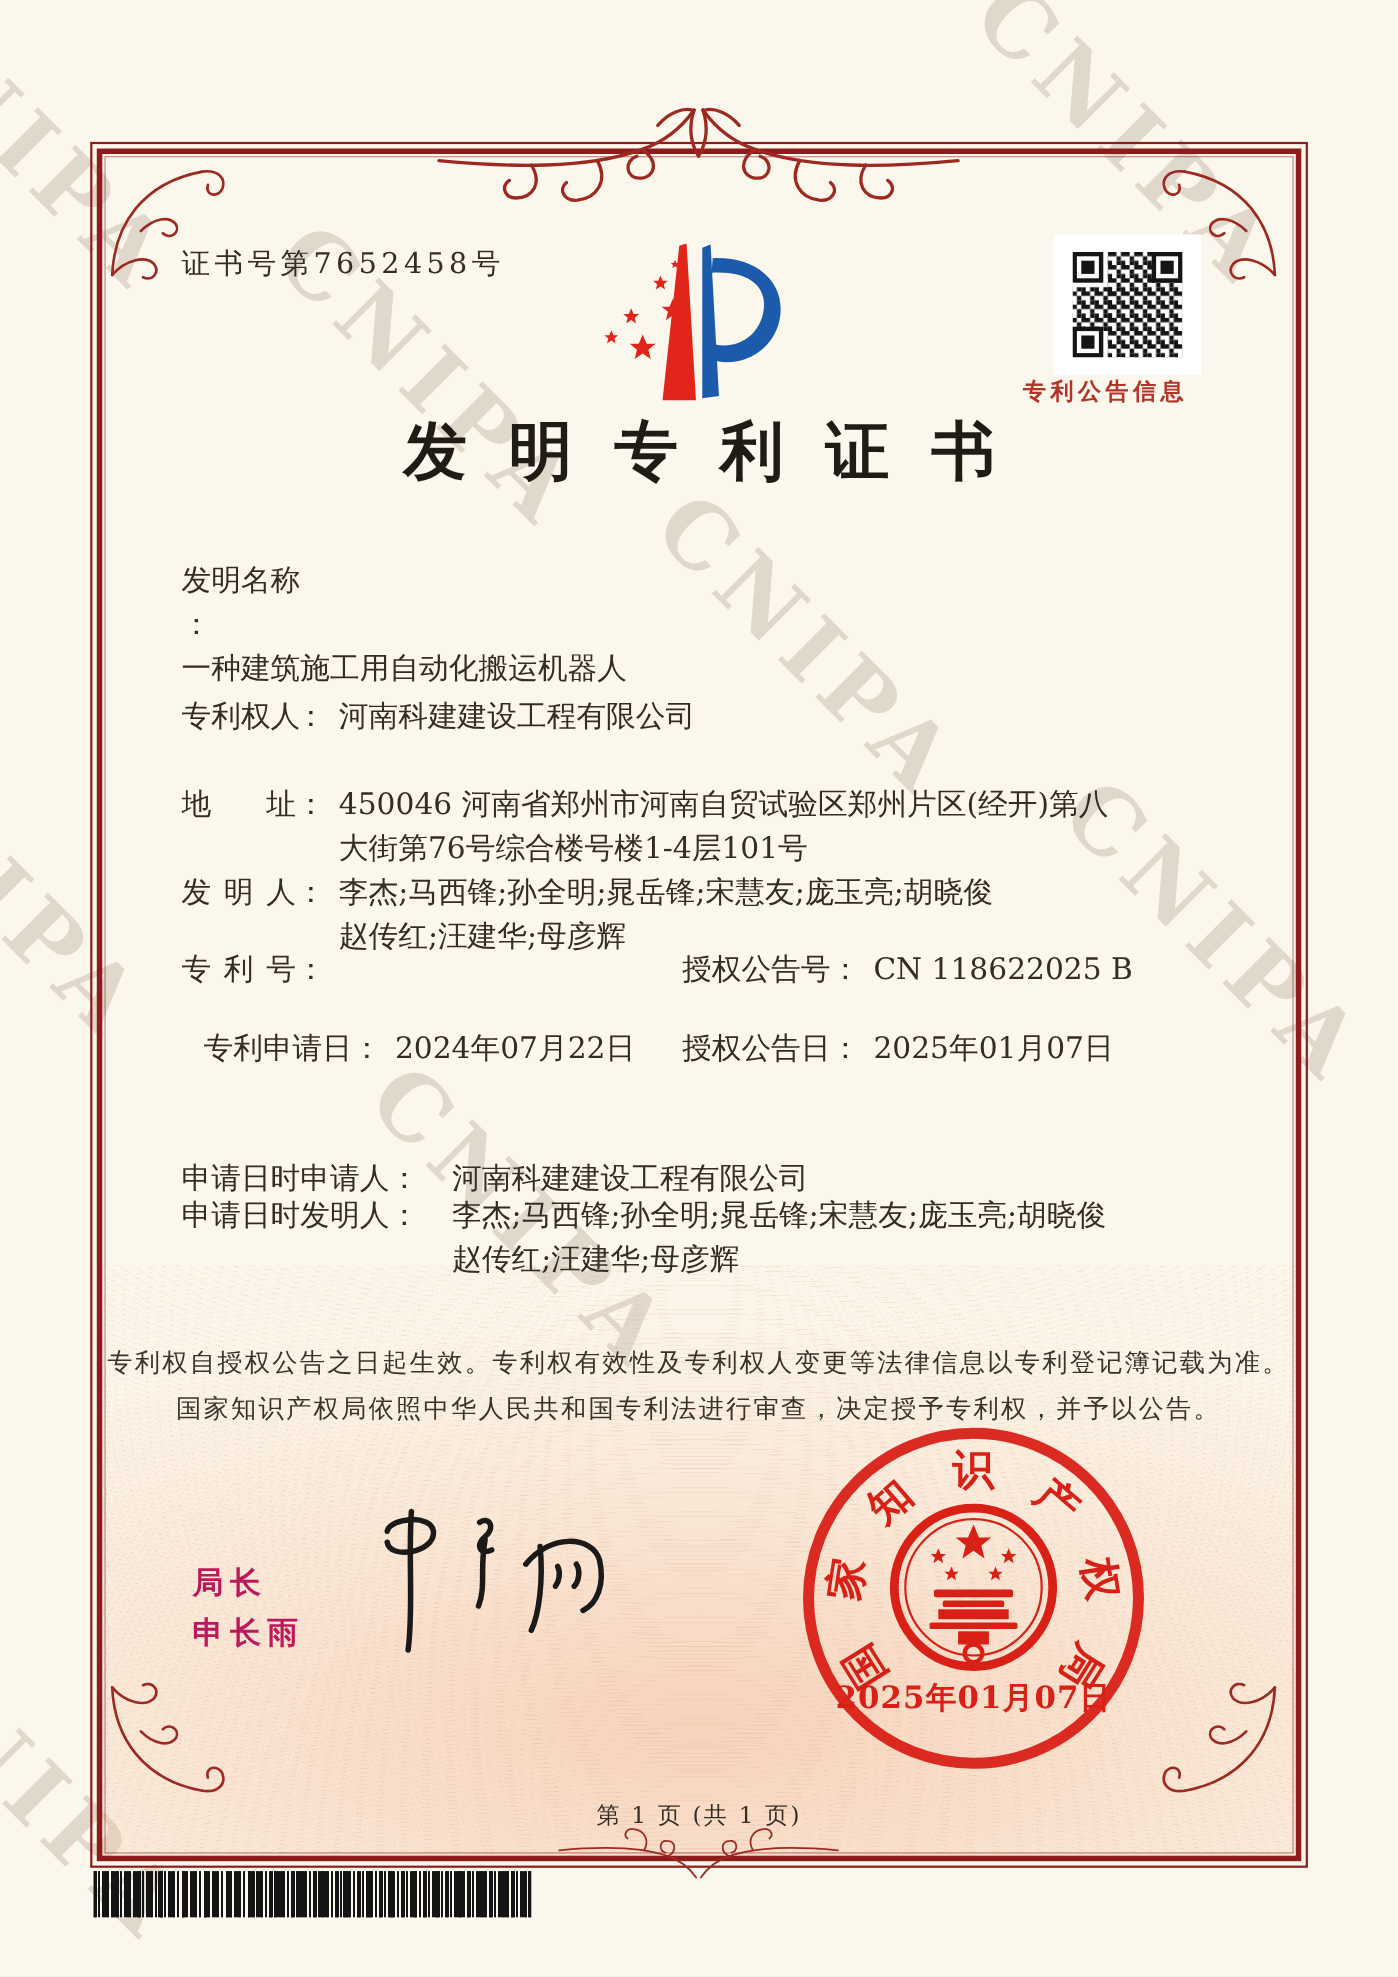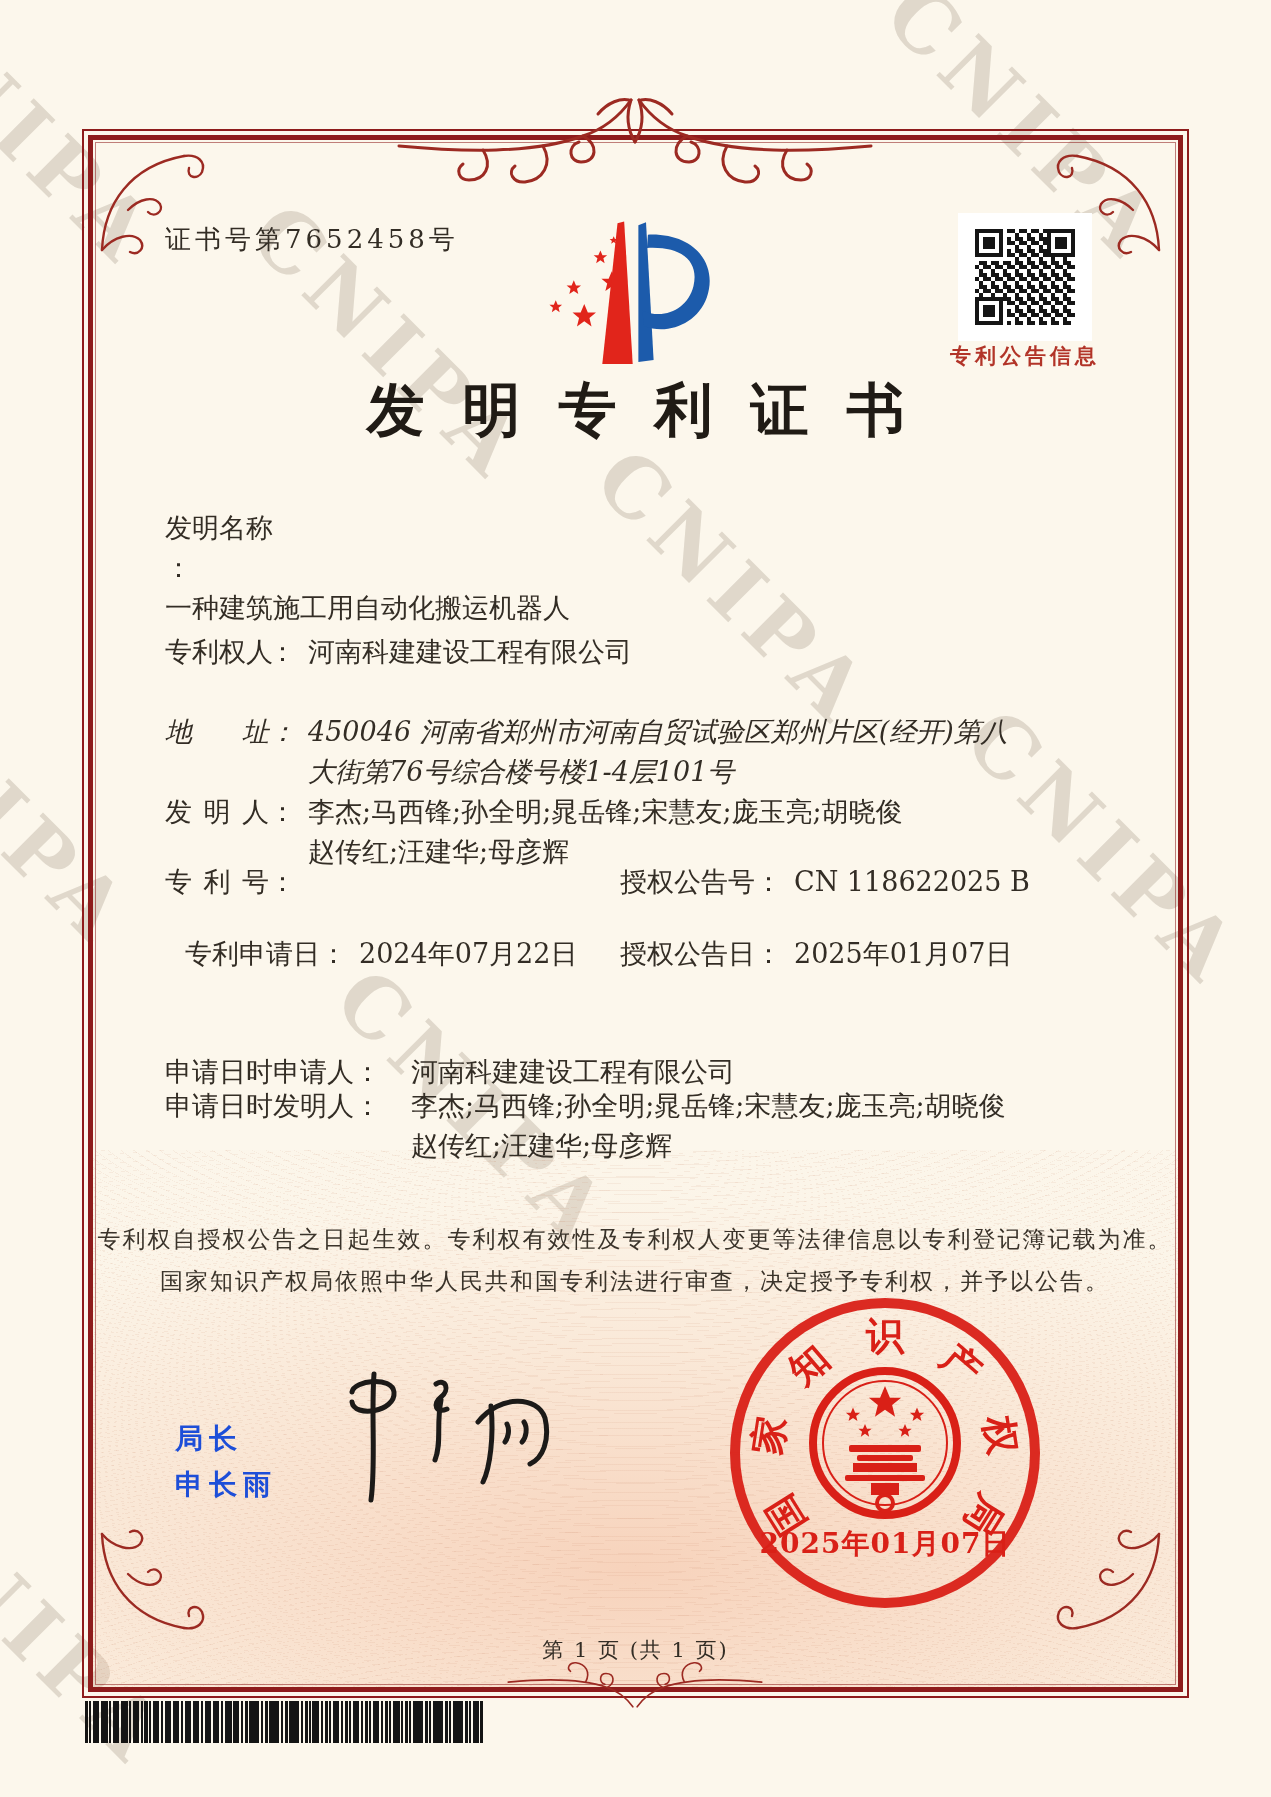--- a/index.html
+++ b/index.html
@@ -41,21 +41,21 @@
   .frame::before{content:"";position:absolute;inset:-11px;border:2px solid #8e1c1c;}
   .frame::after{content:"";position:absolute;inset:2px;border:1px solid rgba(142,28,28,0.55);}
   .orn{position:absolute;}
   .orn path{stroke:#9c2a22;stroke-width:3;fill:none;stroke-linecap:round;}
   .corner path{stroke-width:2.4;}
   
   .certno{position:absolute;left:165px;top:222px;font-size:26px;letter-spacing:4px;}
   .logo{position:absolute;left:532px;top:218px;}
   .qrbox{position:absolute;left:958px;top:213px;width:134px;height:128px;background:#ffffff;}
   .qrbox svg{position:absolute;left:17px;top:16px;}
-  .qrcap{position:absolute;left:930px;top:342px;width:190px;text-align:center;
+  .qrcap{position:absolute;left:930px;top:342px;width:190px;
     font-size:21px;letter-spacing:4px;color:#b23428;font-weight:bold;}
   .title{
     position:absolute;left:0;top:372px;width:100%;
     text-align:center;font-size:58px;font-weight:bold;color:#201b15;
     letter-spacing:38px;padding-left:38px;box-sizing:border-box;
   }
   
   .row{position:absolute;left:165px;font-size:27px;line-height:40px;white-space:nowrap;display:flex;}
   .jlabel{display:inline-block;width:104px;text-align:justify;text-align-last:justify;}
   .nlabel{display:inline-block;}
@@ -64,21 +64,21 @@
   .val{display:inline-block;}
   .two{white-space:normal;}
   .rright{left:620px;}
   
   .legal{
     position:absolute;left:95px;top:1218px;width:1080px;
     text-align:center;font-size:23px;line-height:42px;letter-spacing:2px;color:#3a332a;
   }
   
   .dtitle{position:absolute;left:175px;font-size:28px;letter-spacing:6px;
-    font-family:"DejaVu Sans","Liberation Sans",sans-serif;font-weight:600;color:#1d4ed8;}
+    font-family:"DejaVu Sans","Liberation Sans",sans-serif;font-weight:600;color:#be185d;}
   .sig{position:absolute;left:340px;top:1362px;}
   .sig path{stroke:#1c1a18;stroke-width:5;fill:none;stroke-linecap:round;stroke-linejoin:round;}
   .seal{position:absolute;left:723px;top:1291px;}
   .seal text{fill:#d92017;font-weight:bold;font-family:"DejaVu Serif","Liberation Serif",serif;}
   .pagefoot{position:absolute;left:0;top:1636px;width:100%;text-align:center;font-size:21px;letter-spacing:2px;}
   .barcode{
     position:absolute;left:85px;top:1701px;width:398px;height:42px;
     background-image:
       repeating-linear-gradient(90deg,#141414 0 2px,transparent 2px 4px),
       repeating-linear-gradient(90deg,#141414 0 3px,transparent 3px 10px),
@@ -217,21 +217,21 @@
       <span class="colon">：</span>
     <span class="val">一种建筑施工用自动化搬运机器人</span>
   </div>
 
   <div class="row" style="top:632px;">
     <span class="jlabel">专利权人</span>
       <span class="colon">：</span>
     <span class="val">河南科建建设工程有限公司</span>
   </div>
 
-  <div class="row" style="top:712px;font-style:italic;">
+  <div class="row" style="top:712px;">
     <span class="jlabel">地址</span>
       <span class="colon">：</span>
     <span class="val two"><span>450046 河南省郑州市河南自贸试验区郑州片区(经开)第八</span><br><span>大街第76号综合楼号楼1-4层101号</span></span>
   </div>
 
   <div class="row" style="top:792px;">
     <span class="jlabel">发明人</span>
       <span class="colon">：</span>
     <span class="val two"><span>李杰;马西锋;孙全明;晁岳锋;宋慧友;庞玉亮;胡晓俊</span><br><span>赵传红;汪建华;母彦辉</span></span>
   </div>

